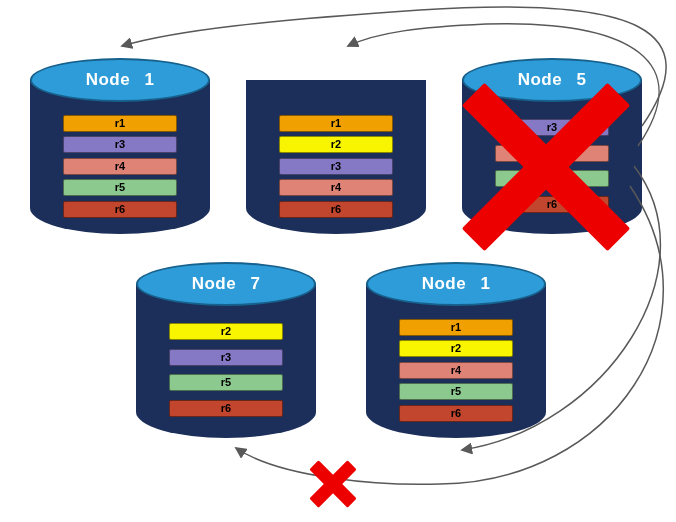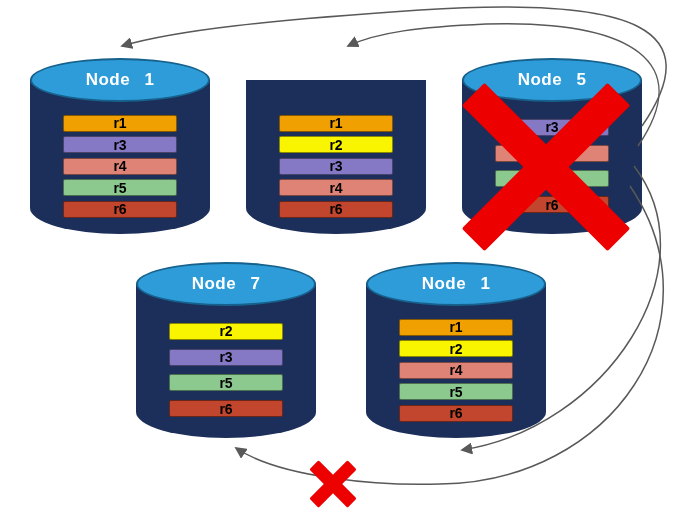--- a/index.html
+++ b/index.html
@@ -26,21 +26,21 @@
   }
   .shards {
     position:absolute; top:52px; left:0; right:0; bottom:12px; z-index:3;
     display:flex; flex-direction:column; justify-content:space-evenly; align-items:center;
   }
   .shard {
     width:112px; height:15px;
     border:1px solid rgba(0,0,0,0.45);
     border-radius:2px;
     display:flex; align-items:center; justify-content:center;
-    font-size:14px; font-weight:bold; color:#000000; line-height:1;
+    font-size:11px; font-weight:bold; color:#000000; line-height:1;
   }
   #overlay { position:absolute; top:0; left:0; z-index:5; pointer-events:none; }
 </style>
 </head>
 <body>
 
 <div id="canvas">
 
   <div class="node" style="left:30px;top:58px">
     <div class="cyl-body"></div>

